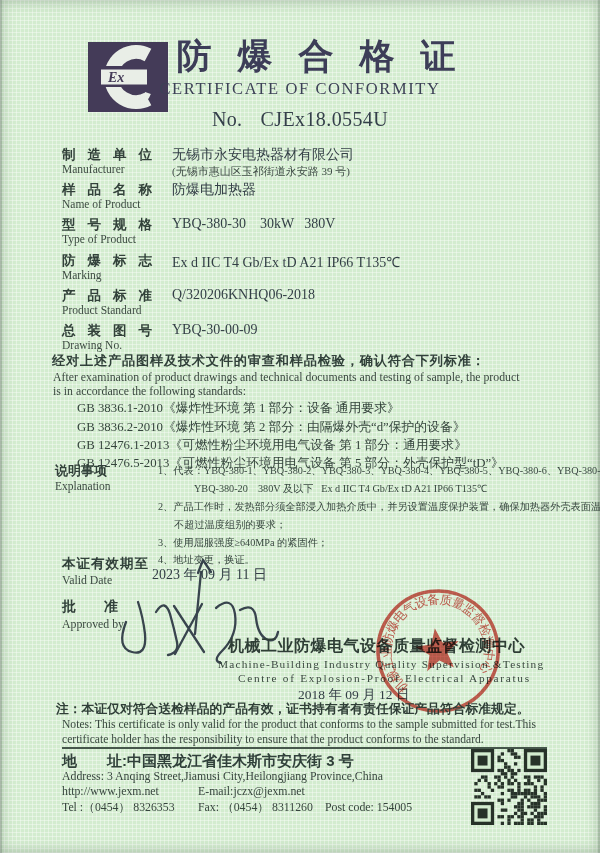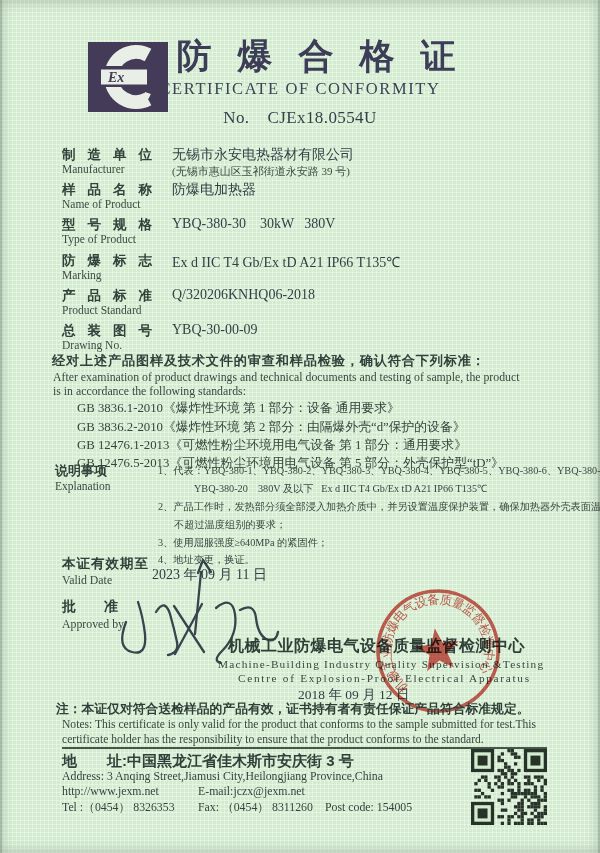--- a/index.html
+++ b/index.html
@@ -12,21 +12,21 @@
     box-shadow: inset 0 0 14px rgba(70,90,75,.38), inset 2px 0 0 rgba(80,95,82,.25), inset -2px 0 0 rgba(80,95,82,.2);
     font-family:"Liberation Serif", serif;
     color:#33413a;
   }
   .abs{position:absolute;}
   
   .title{left:0; right:0; top:33px; text-align:center; font-size:35px; font-weight:600;
          letter-spacing:26px; text-indent:26px; color:#3d3d58; white-space:nowrap;padding-left:32px;}
   .subtitle{left:0; right:0; top:79px; text-align:center; font-size:16.5px; color:#3c4156;
             letter-spacing:1.6px; font-family:"Liberation Serif",serif;}
-  .certno{left:0; right:0; top:108px; text-align:center; font-size:17px; color:#343f4a; letter-spacing:.4px;}
+  .certno{left:0; right:0; top:108px; text-align:center; font-size:20px; color:#343f4a; letter-spacing:.4px;}
   .certno .gap{display:inline-block; width:18px;}
   
   .logo{left:88px; top:42px; width:100px; height:70px;}
   
   .fld{left:0; top:0; width:100%;}
   .f-zh{position:absolute; left:62px; font-weight:700; font-size:13.5px; letter-spacing:12px;
         white-space:nowrap; color:#32413a; font-family:"Liberation Sans",sans-serif;}
   .f-en{position:absolute; left:62px; font-size:11.5px; color:#3d4b42; white-space:nowrap;}
   .f-val{position:absolute; left:172px; font-size:14px; color:#333f46; white-space:pre;}
   .f-sub{position:absolute; left:172px; font-size:11px; color:#3d4a44; white-space:pre;}

